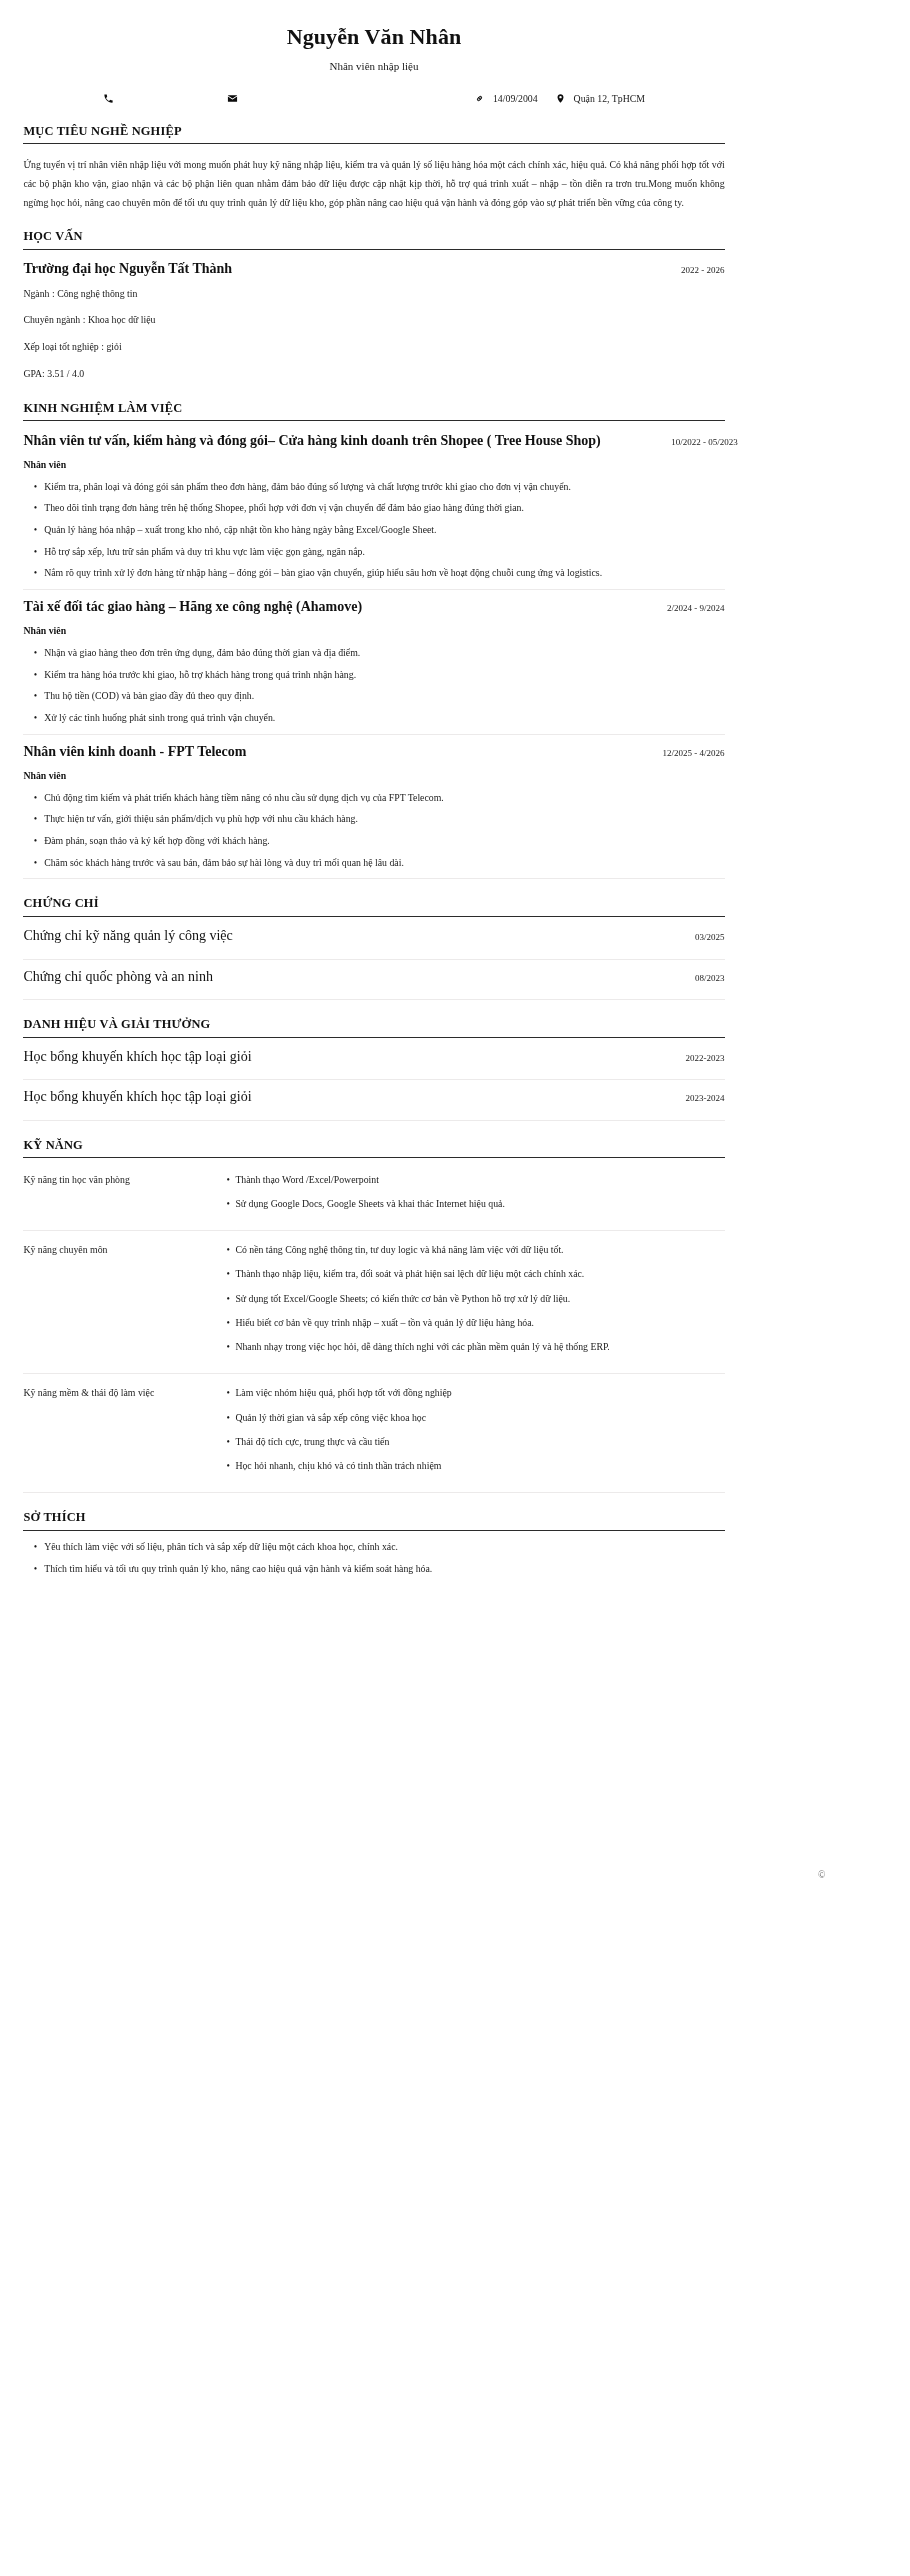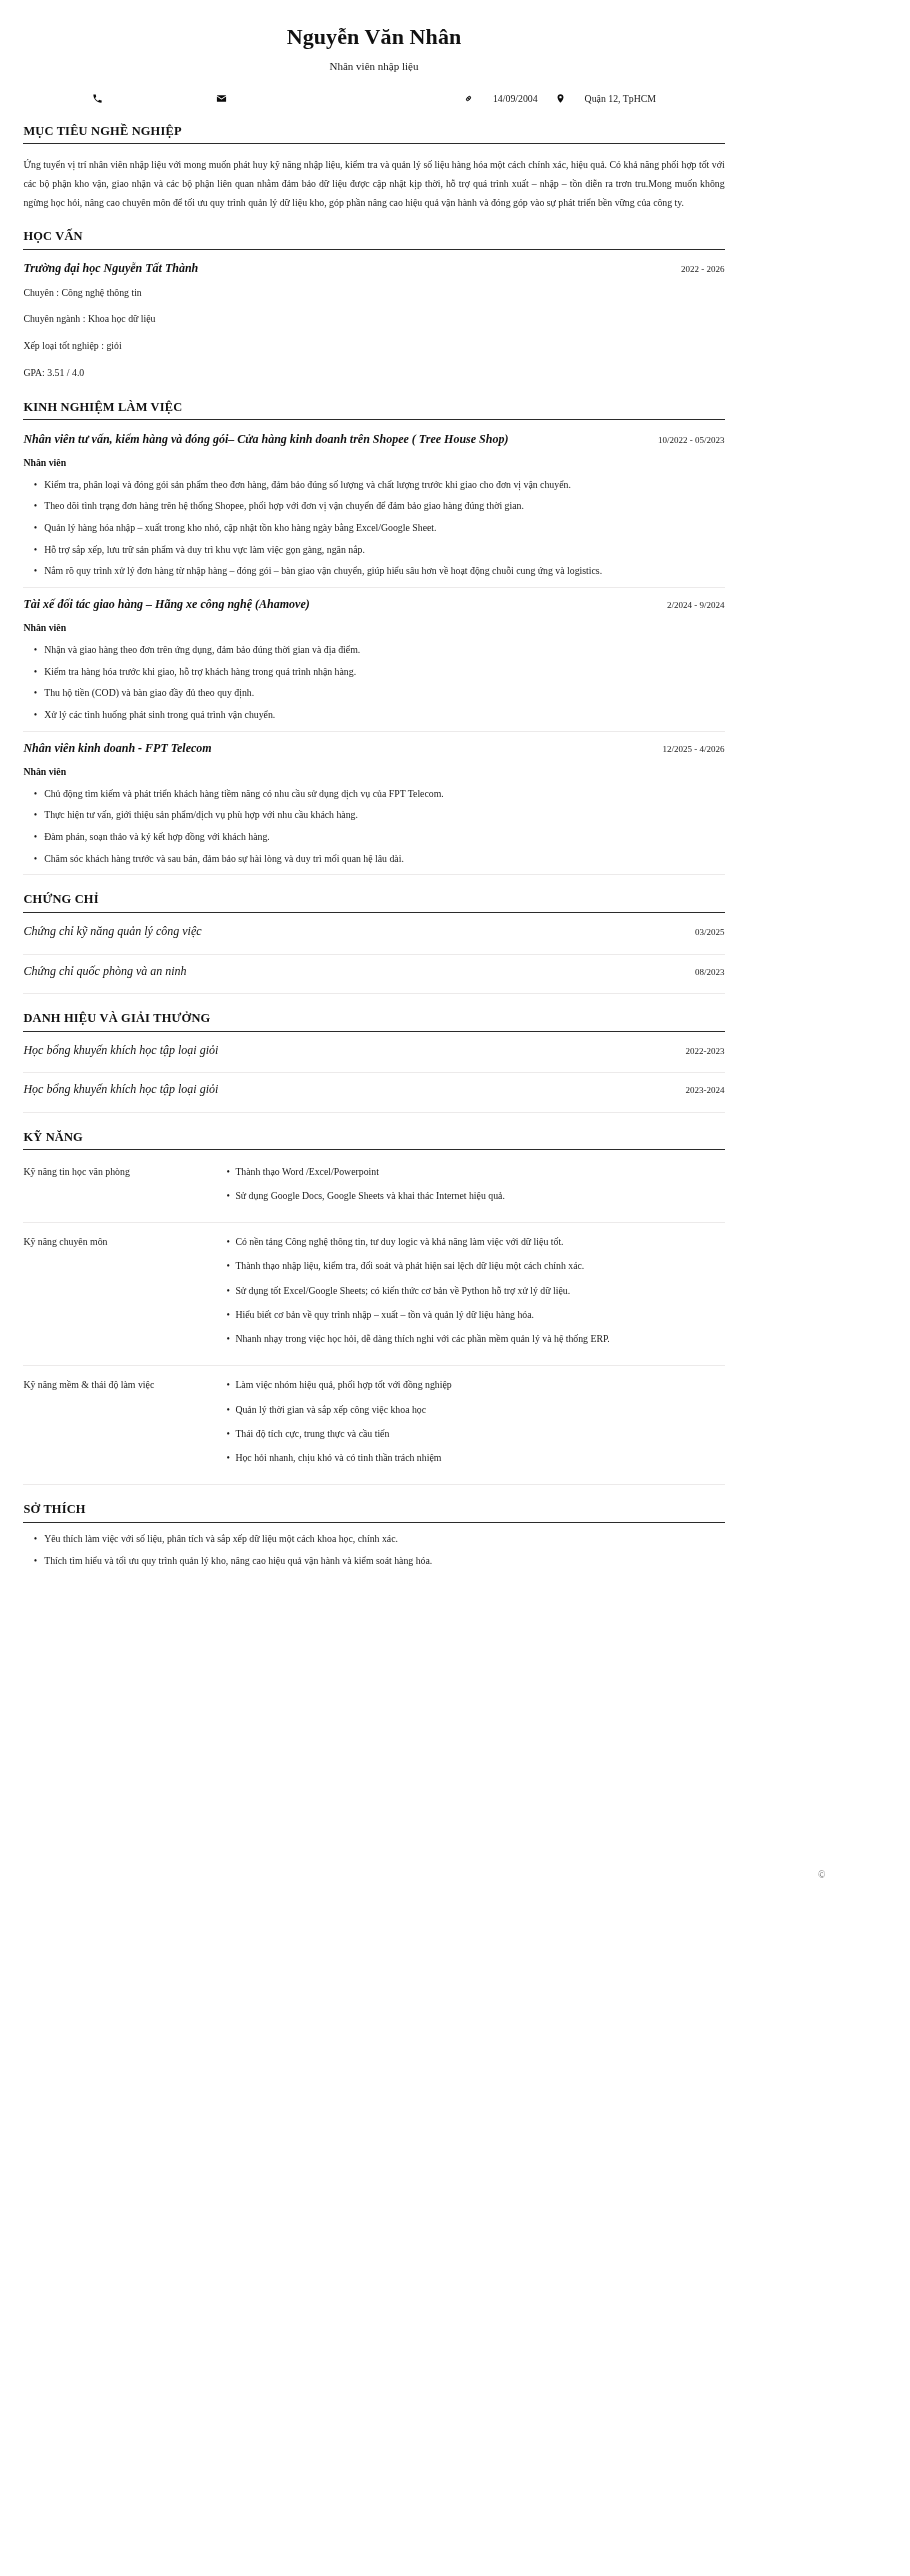--- a/index.html
+++ b/index.html
@@ -48,21 +48,21 @@
     display: flex;
     justify-content: center;
     align-items: center;
     gap: 0;
     font-size: 9.8px;
     height: 17px;
   }
   .contact-item {
     display: flex;
     align-items: center;
-    gap: 19px;
+    gap: 8px;
     white-space: nowrap;
   }
   .contact-item.phone { width: 124px; }
   .contact-item.email { width: 247px; }
   .contact-item.dob   { margin-right: 17px; }
   .contact-item.loc   { }
   .contact-text { font-size: 9.8px; color: #1a1a1a; }
   .ico { display: inline-flex; align-items: center; justify-content: center; }
   .ico svg { display: block; fill: #0d0d0d; }
 
@@ -95,26 +95,25 @@
     color: #1a1a1a;
   }
 
   
   .entry { padding-top: 9px; }
   .entry-head {
     display: flex;
     align-items: baseline;
   }
   .entry-title {
-    font-size: 12px;
+    font-size: 14px;
     font-weight: bold;
     color: #111111;
     flex: 0 0 auto;
     max-width: 644px;
-    font-style: italic;
   }
   .entry-spacer { flex: 1 1 auto; }
   .entry-date {
     font-size: 9px;
     color: #1a1a1a;
     width: 137px;
     flex: 0 0 137px;
     text-align: right;
     white-space: nowrap;
   }
@@ -252,21 +251,21 @@
     <div class="section">
       <div class="section-title">HỌC VẤN</div>
       <div class="section-rule"></div>
 
       <div class="entry">
         <div class="entry-head">
           <div class="entry-title">Trường đại học Nguyễn Tất Thành</div>
           <div class="entry-spacer"></div>
           <div class="entry-date">2022  -  2026</div>
         </div>
-        <div class="entry-meta">Chuyên : Công nghệ thông tin</div>
+        <div class="entry-meta">Ngành : Công nghệ thông tin</div>
         <div class="entry-meta">Chuyên ngành : Khoa học dữ liệu</div>
         <div class="entry-meta">Xếp loại tốt nghiệp : giỏi</div>
         <div class="entry-meta">GPA: 3.51 / 4.0</div>
       </div>
     </div>
 
     <div class="section">
       <div class="section-title">KINH NGHIỆM LÀM VIỆC</div>
       <div class="section-rule"></div>
 

